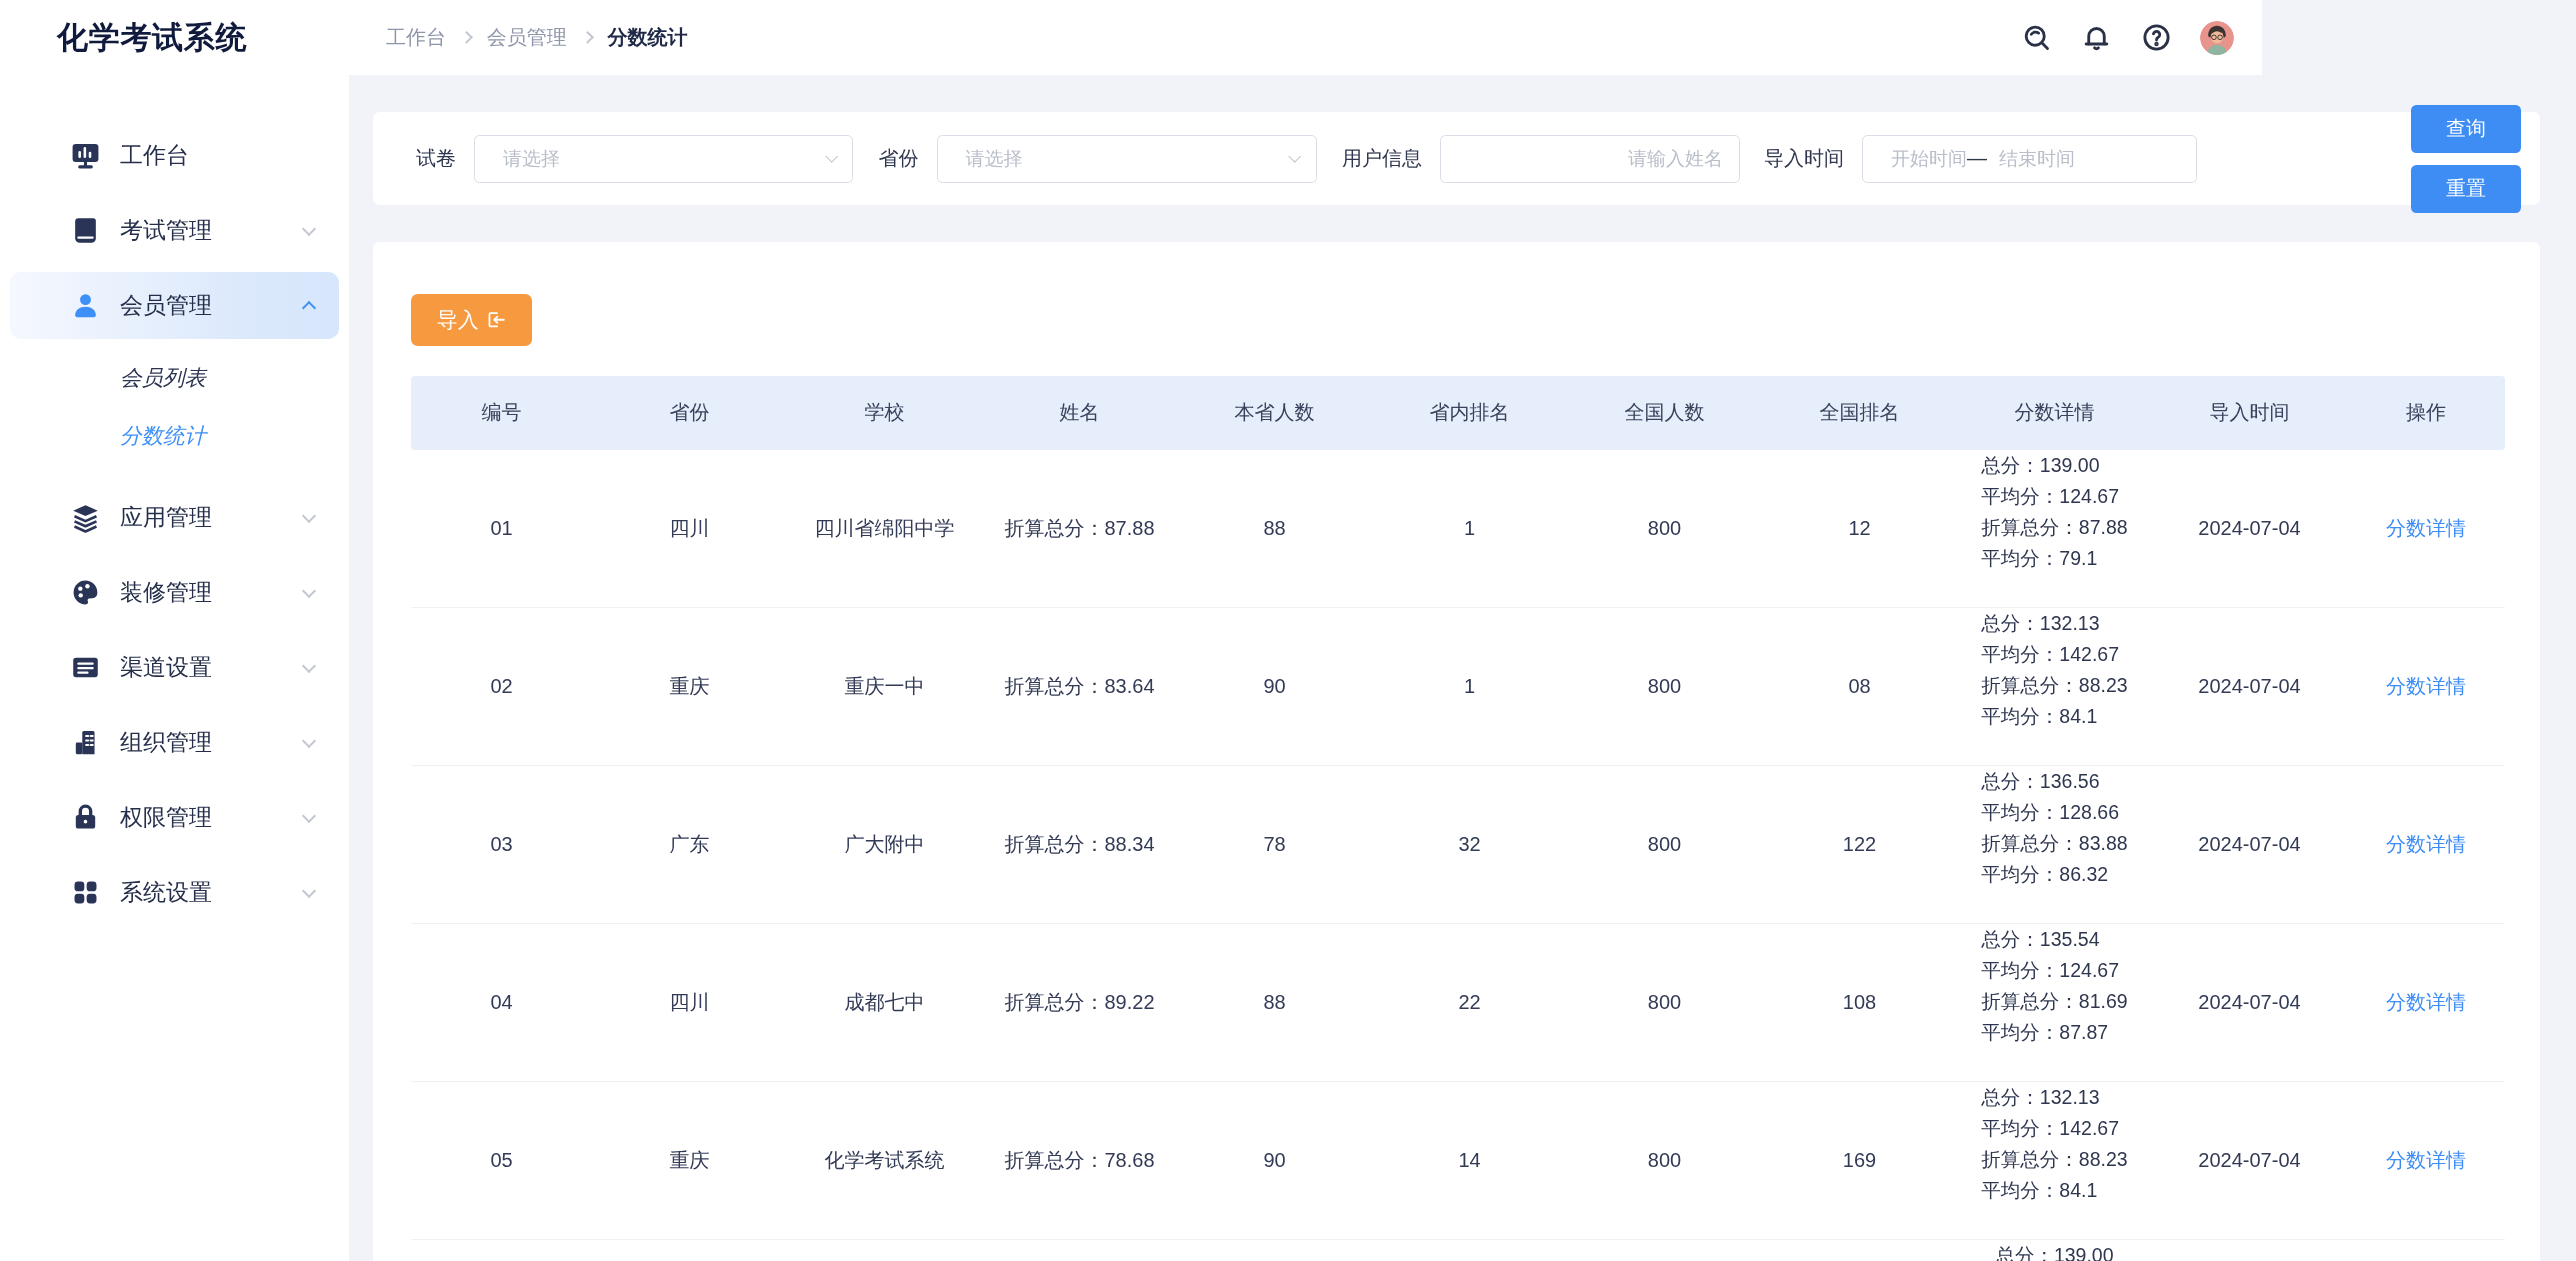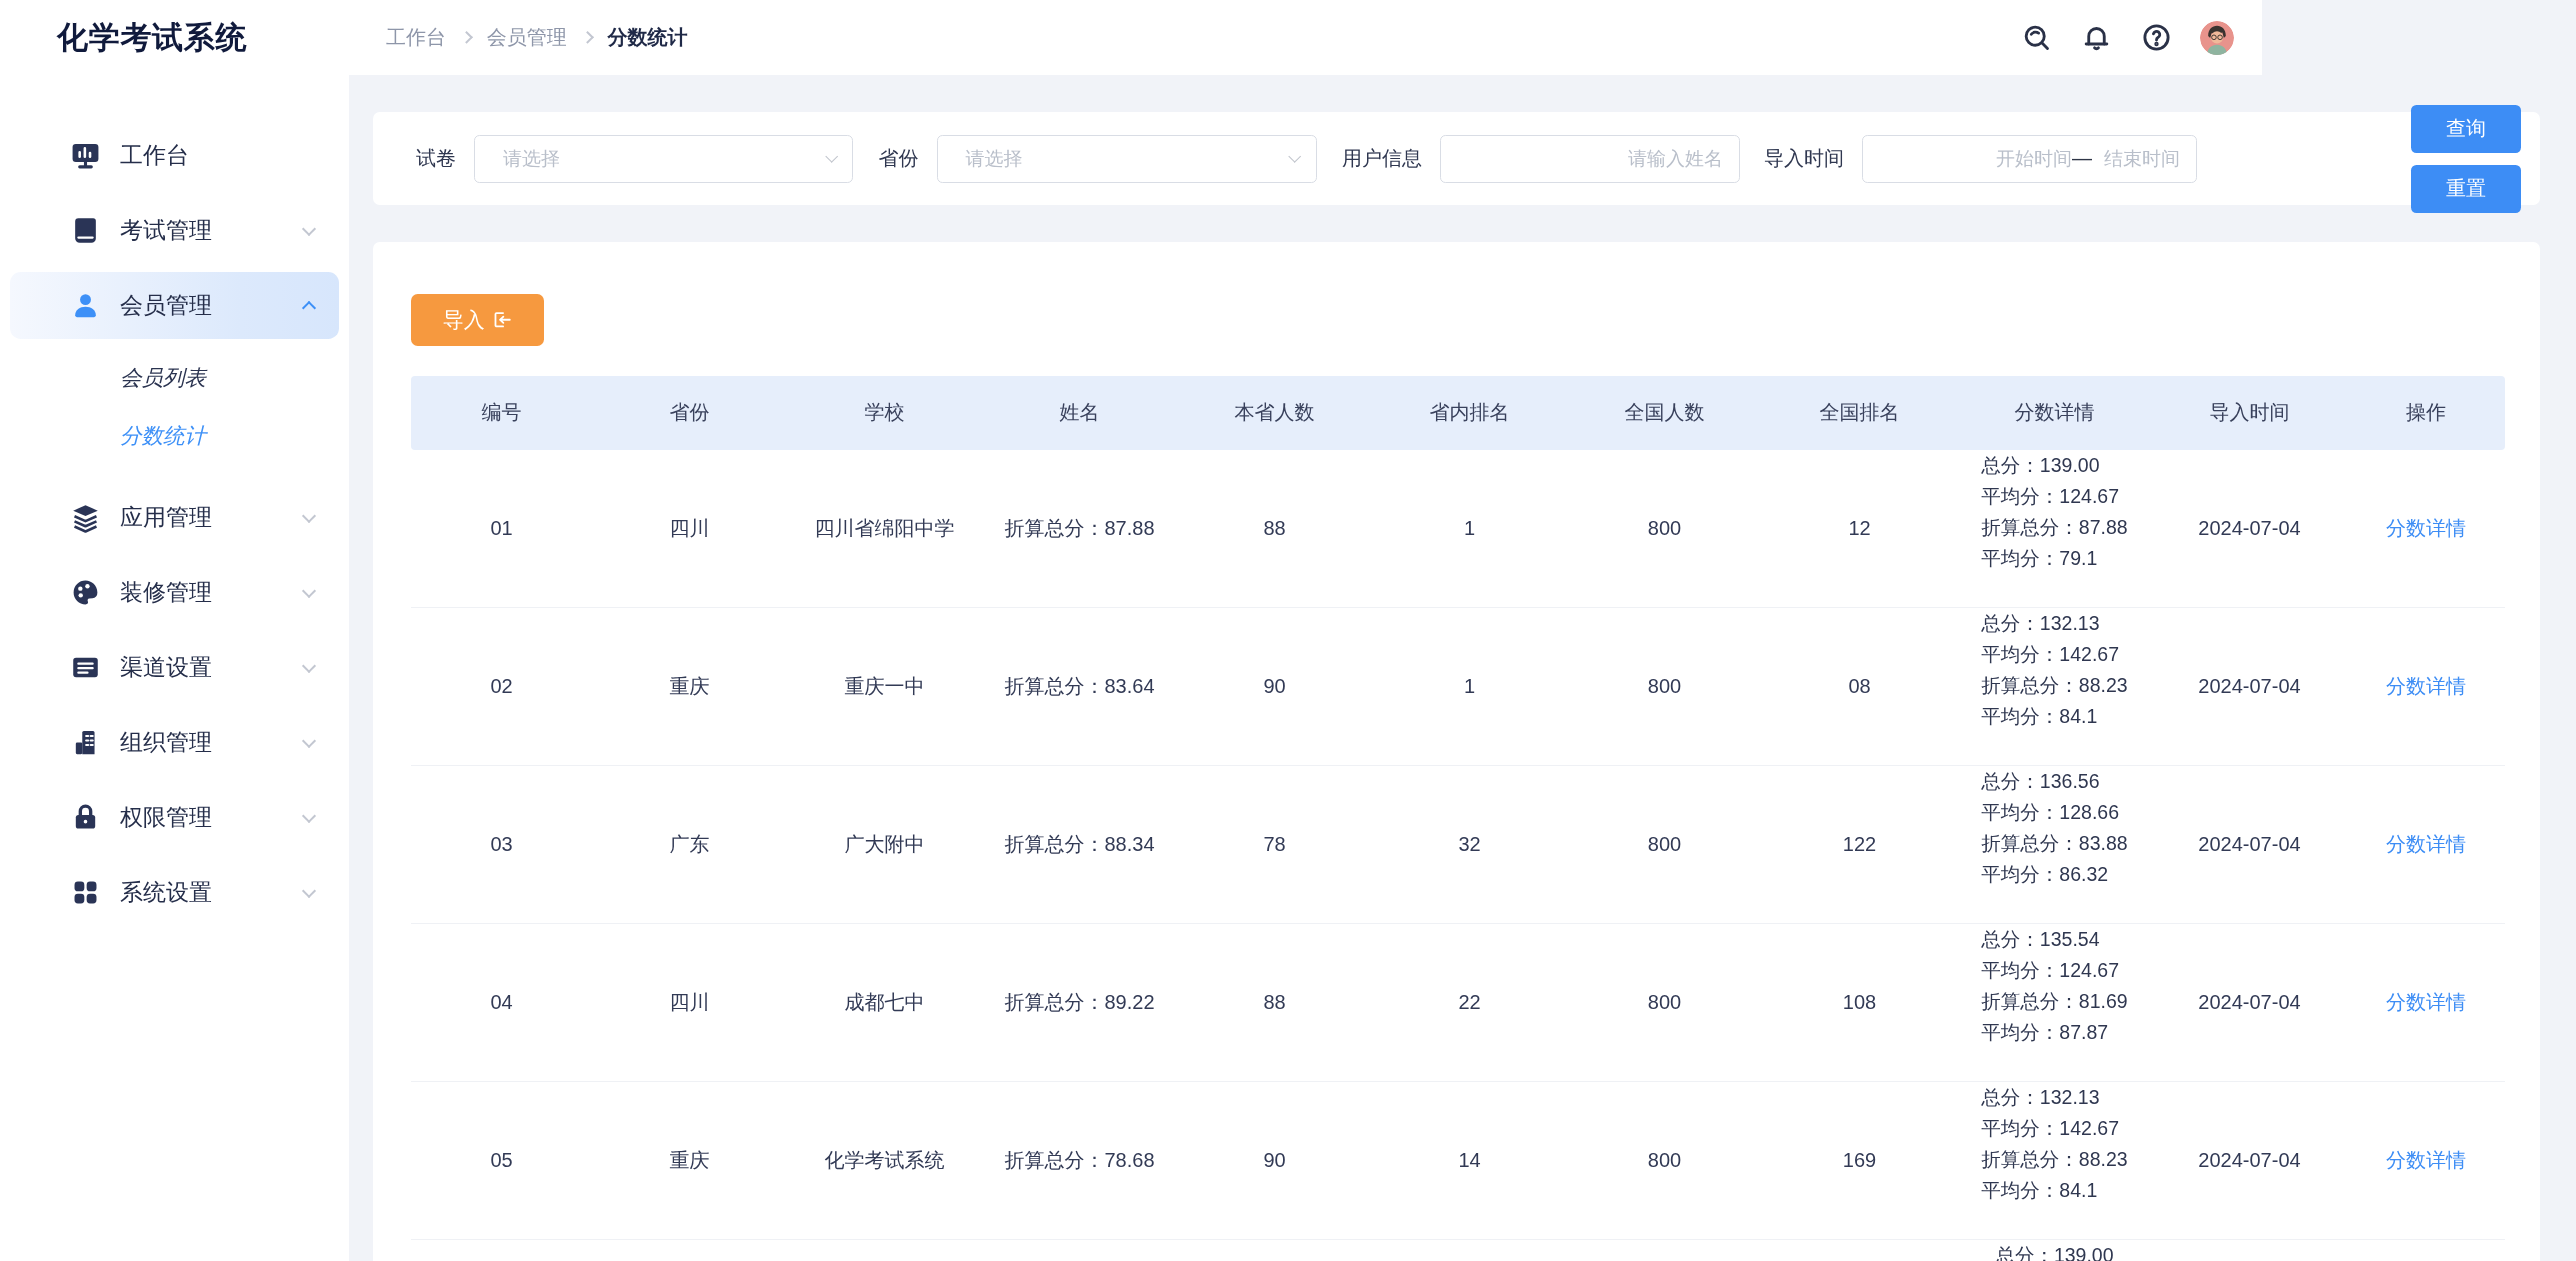--- a/index.html
+++ b/index.html
@@ -44,32 +44,32 @@
   .filter-card { background:#fff; border-radius:6.7px; height:93px; display:flex; align-items:center;
     padding:0 19px 0 43px; }
   .f-label { font-size:20px; color:#2f3750; white-space:nowrap; }
   .f-ctrl { height:48px; border:1.3px solid #d9dde5; border-radius:5.4px; background:#fff;
     display:flex; align-items:center; padding:0 16px; margin-left:18px; }
   .placeholder { font-size:19px; color:#b9bfca;margin-left:12px; }
   .select { justify-content:space-between; }
   .sel-paper { width:379px; margin-right:25.5px; }
   .sel-prov  { width:380px; margin-right:25.5px; }
   .inp-user  { width:300px; margin-right:24px;justify-content:flex-end; }
-  .date-range { width:335px; justify-content:flex-end; }
+  .date-range { width:335px; justify-content:flex-start; }
   .date-dash { font-size:20px; color:#2e3547; }
   .f-chev { width:9.4px; height:9.4px; border-right:1.7px solid #c0c4cc; border-bottom:1.7px solid #c0c4cc;
     transform:rotate(45deg); margin-top:-4px; }
   .btns { margin-left:auto; display:flex; gap:12px;flex-direction:column; }
   .btn { height:48px; padding:0 35px; border:none; border-radius:5.4px; font-size:20px; color:#fff;
     cursor:pointer; font-family:inherit; }
   .btn-blue { background:#3d8df5; }
 
   .table-card { background:#fff; border-radius:6.7px; margin-top:37px; padding:52px 38px 27px 38px;
     min-height:1073px; }
-  .import-btn { display:flex; align-items:center; gap:6px; width:133px; height:52px; justify-content:center;
+  .import-btn { display:flex; align-items:center; gap:6px; width:121px; height:52px; justify-content:center;
     background:#f6993f; color:#fff; font-size:21px; border:none; border-radius:6.7px; cursor:pointer;
     font-family:Liberation Serif, serif; }
 
   table { border-collapse:collapse; table-layout:fixed; width:2090px; margin-top:29.5px; }
   thead th { height:74px; background:#e6eefb; font-size:20px; font-weight:500; color:#39415c; }
   thead th:first-child { border-radius:4px 0 0 4px; }
   thead th:last-child  { border-radius:0 4px 4px 0; }
   tbody td { height:158px; text-align:center; font-size:20px; color:#323a55;
     border-bottom:1.3px solid #eff1f5; vertical-align:middle; }
   td.detail-cell { vertical-align:top; }

